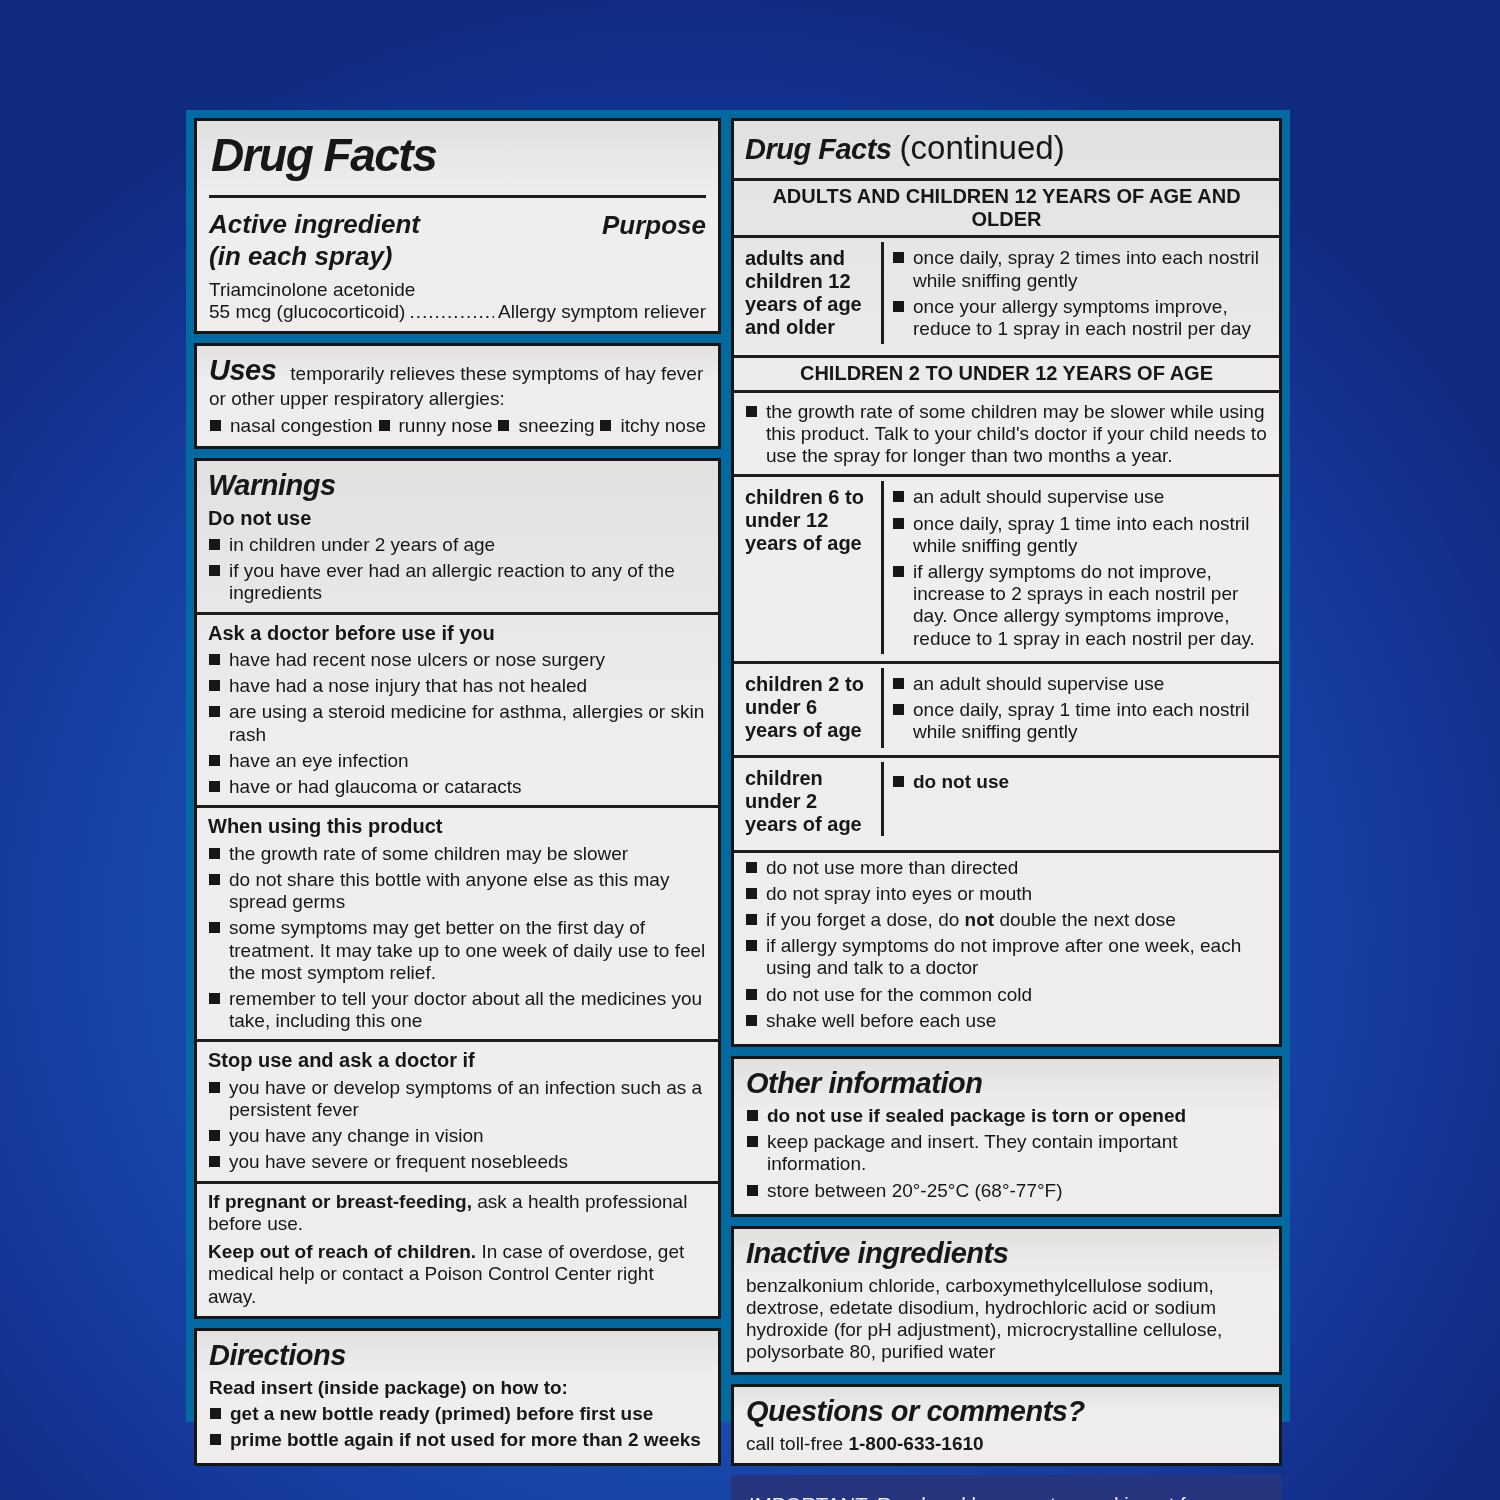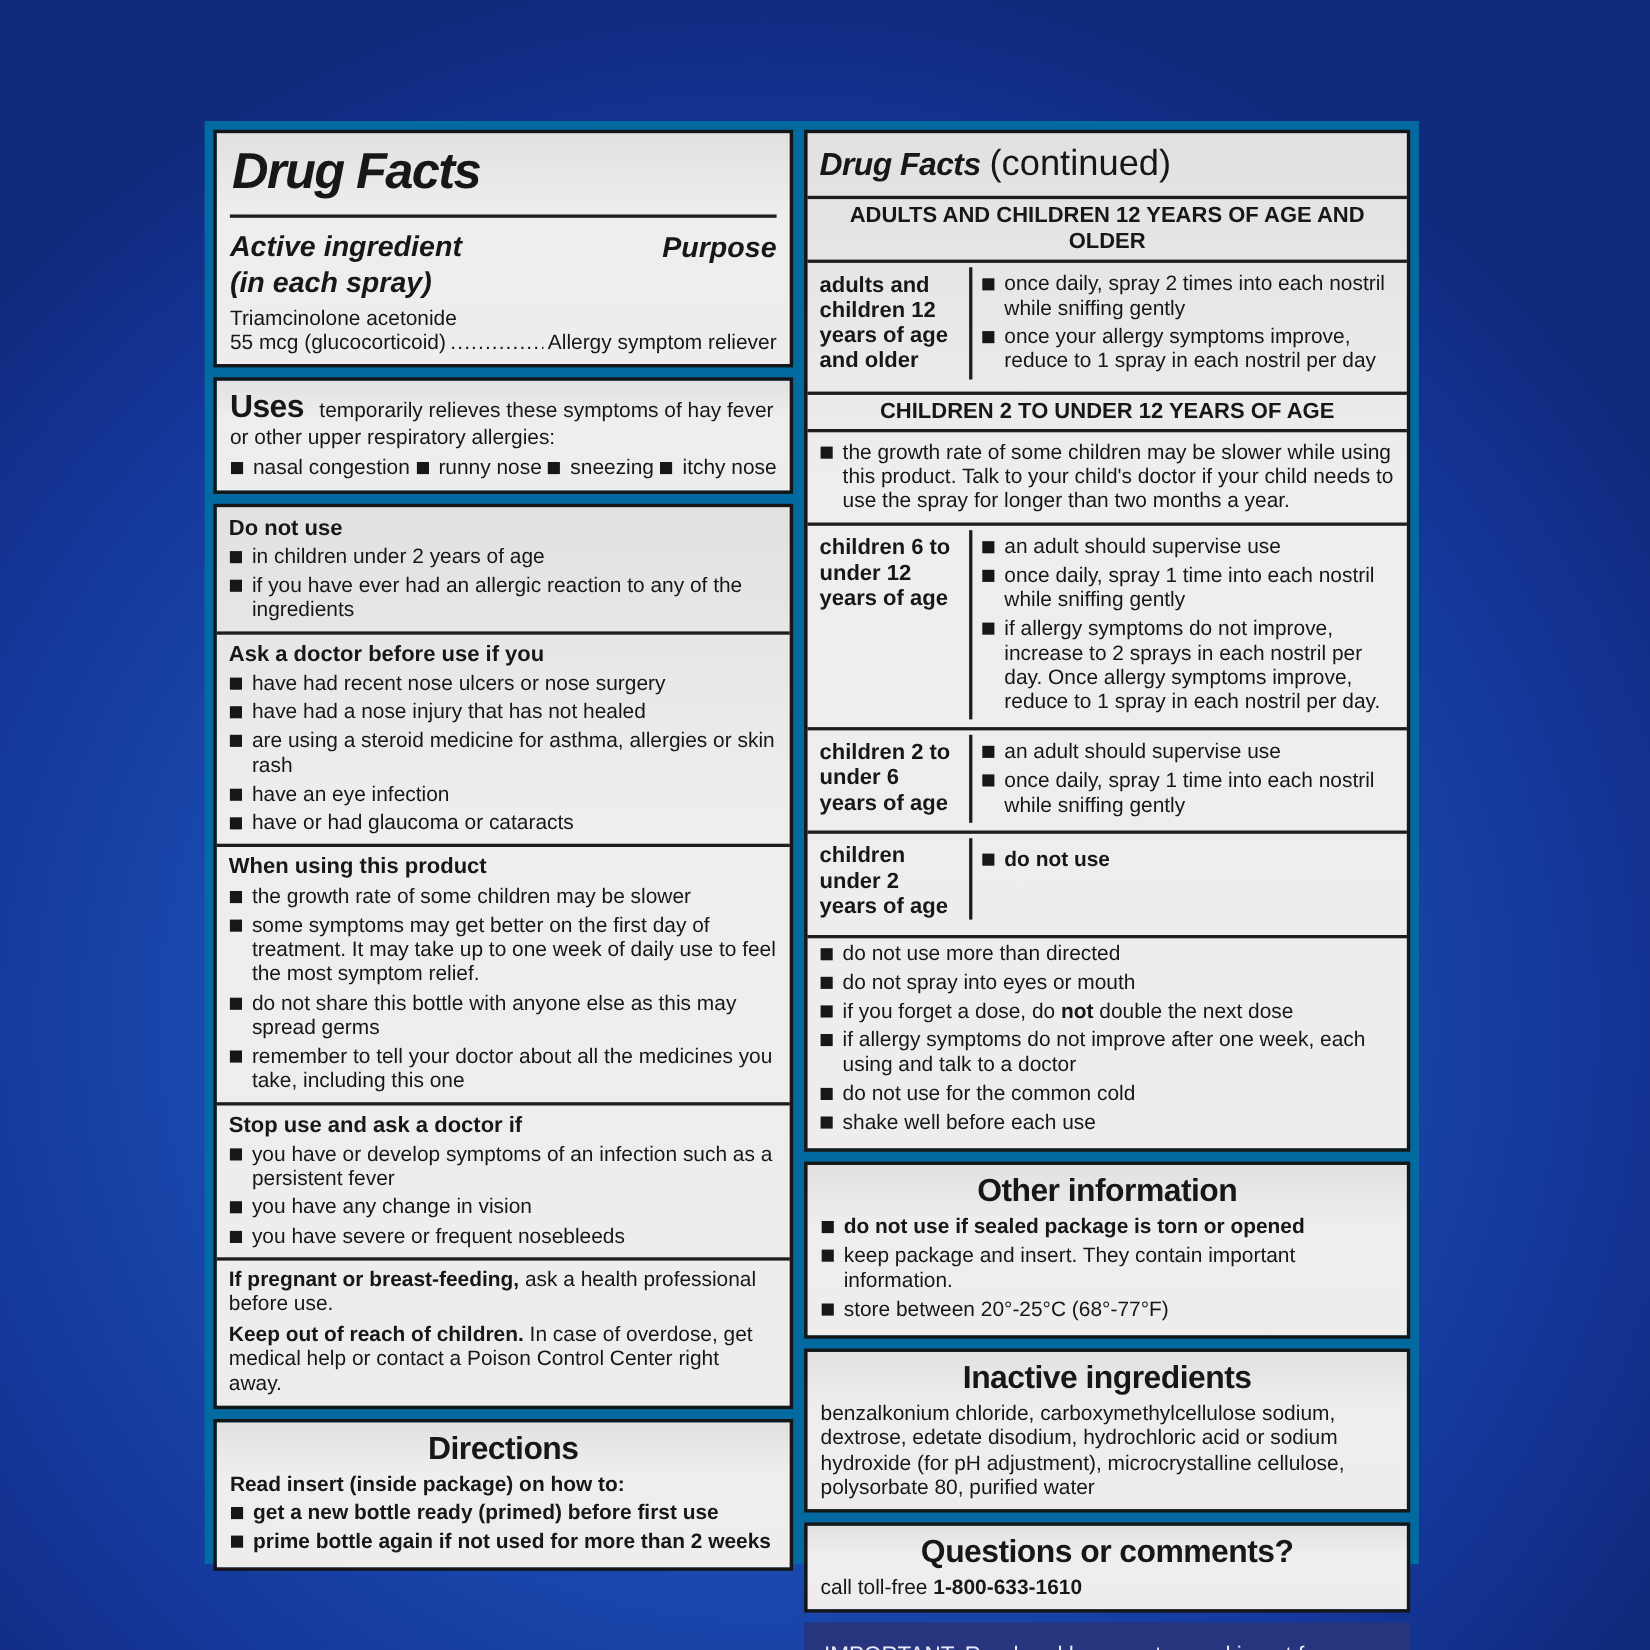--- a/index.html
+++ b/index.html
@@ -23,21 +23,21 @@
     background:linear-gradient(180deg,#e2e1df 0%, #efeeec 35%, #eeedeb 100%);
     border:3px solid #161616;
     padding:8px 12px;
   }
   .box.flush { padding:8px 0; }
   .px { padding-left:11px; padding-right:11px; }
   .grow { flex:1 1 auto; }
 
   .h1 { font-size:46px; font-weight:bold; font-style:italic; letter-spacing:-1.5px;
         border-bottom:3px solid #1d1d1d; padding:0 0 12px 2px; margin:0 0 10px; }
-  .h2 { font-size:29px; font-weight:bold; letter-spacing:-0.5px; margin:0 0 4px;text-align:center; }
+  .h2 { font-size:29px; font-weight:bold; font-style:italic; letter-spacing:-0.5px; margin:0 0 4px; }
   .h2.inline { display:inline; margin-right:14px; }
   .h3 { font-weight:bold; font-size:20px; margin:5px 0 1px; }
   .rtitle { font-size:29px; padding:0 11px 6px; }
   .rtitle .t { font-weight:bold; font-style:italic; letter-spacing:-0.5px; }
   .rtitle .c { font-size:33px; }
 
   .ai-row { display:flex; justify-content:space-between; align-items:flex-start; }
   .ai-left { font-weight:bold; font-style:italic; font-size:26px; line-height:1.25; }
   .ai-right { font-weight:bold; font-style:italic; font-size:26px; padding-top:2px; }
   .ing { margin-top:6px; }
@@ -102,20 +102,21 @@
       <ul class="inline-list">
         <li>nasal congestion</li>
         <li>runny nose</li>
         <li>sneezing</li>
         <li>itchy nose</li>
       </ul>
     </div>
 
     <div class="box flush grow">
       <div class="px">
+        <div class="h2">Warnings</div>
         <div class="h3" style="margin-top:0">Do not use</div>
         <ul>
           <li>in children under 2 years of age</li>
           <li>if you have ever had an allergic reaction to any of the ingredients</li>
         </ul>
       </div>
       <div class="rule"></div>
       <div class="px">
         <div class="h3">Ask a doctor before use if you</div>
         <ul>
@@ -124,22 +125,22 @@
           <li>are using a steroid medicine for asthma, allergies or skin rash</li>
           <li>have an eye infection</li>
           <li>have or had glaucoma or cataracts</li>
         </ul>
       </div>
       <div class="rule"></div>
       <div class="px">
         <div class="h3">When using this product</div>
         <ul>
           <li>the growth rate of some children may be slower</li>
+          <li>do not share this bottle with anyone else as this may spread germs</li>
           <li>some symptoms may get better on the first day of treatment. It may take up to one week of daily use to feel the most symptom relief.</li>
-          <li>do not share this bottle with anyone else as this may spread germs</li>
           <li>remember to tell your doctor about all the medicines you take, including this one</li>
         </ul>
       </div>
       <div class="rule"></div>
       <div class="px">
         <div class="h3">Stop use and ask a doctor if</div>
         <ul>
           <li>you have or develop symptoms of an infection such as a persistent fever</li>
           <li>you have any change in vision</li>
           <li>you have severe or frequent nosebleeds</li>

